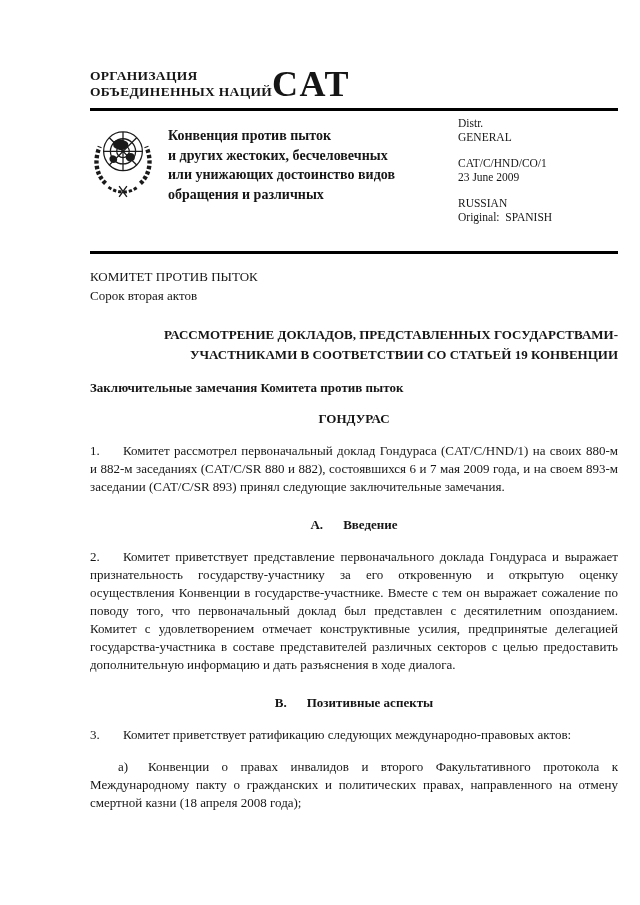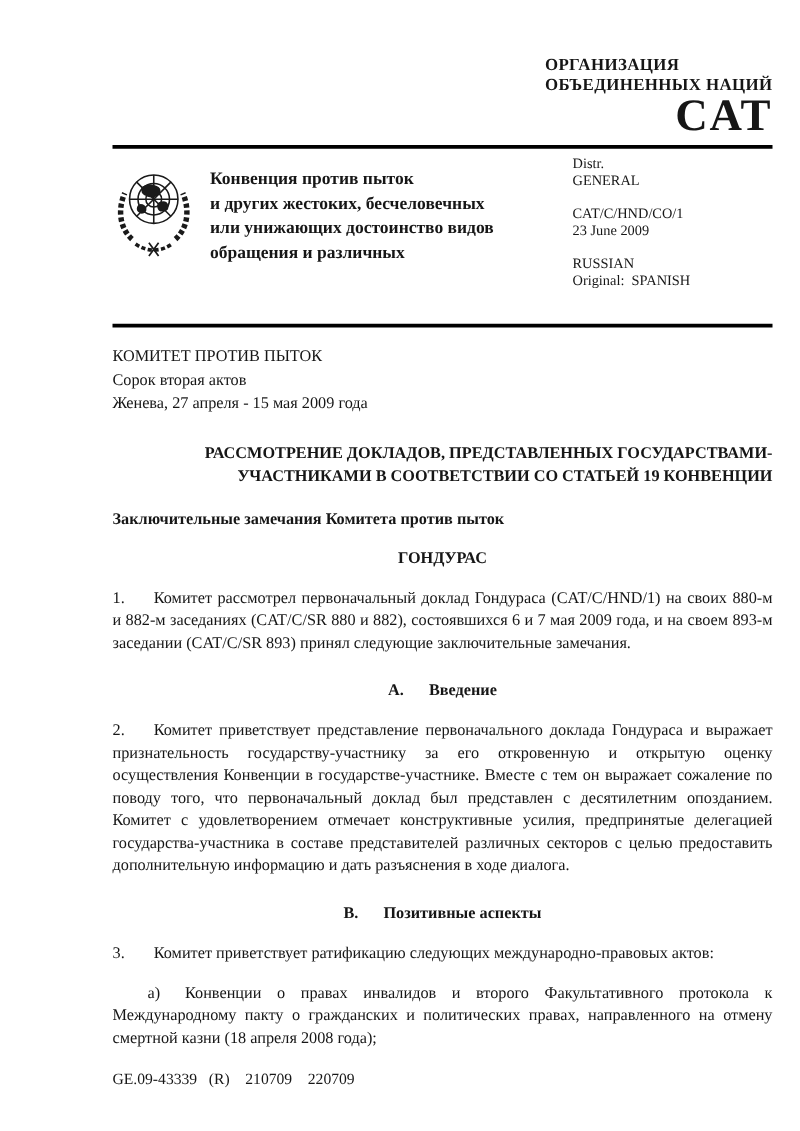--- a/index.html
+++ b/index.html
@@ -4,21 +4,21 @@
 <style>
   html,body{margin:0;padding:0;background:#e8e8e8;}
   .page{
     width:640px;height:905px;background:#ffffff;color:#161616;
     font-family:"Liberation Serif","DejaVu Serif",serif;
     position:relative;overflow:hidden;margin:0 auto;
   }
   .content{margin-left:90px;width:528px;}
 
   
-  .top-header{display:flex;align-items:flex-end;padding-top:44px;flex-direction:column;}
+  .top-header{display:flex;align-items:flex-end;padding-top:68px;}
   .org-name{font-weight:bold;font-size:13.5px;line-height:16px;letter-spacing:.3px;}
   .doc-symbol{font-weight:bold;font-size:36px;line-height:32px;letter-spacing:1.5px;}
 
   .rule{height:3px;background:#000;}
   .rule-1{margin-top:8px;}
 
   
   .masthead{position:relative;padding-top:13px;height:127px;box-sizing:content-box;}
   .masthead-row{display:flex;}
   .emblem{width:62px;height:76px;margin-left:2px;flex:0 0 auto;}
@@ -102,21 +102,20 @@
         <div>RUSSIAN</div>
         <div class="pre">Original:  SPANISH</div>
       </div>
     </div>
 
     <div class="rule rule-2"></div>
 
     <div class="session">
       <div>КОМИТЕТ ПРОТИВ ПЫТОК</div>
       <div>Сорок вторая актов</div>
-      <div>Женева, 27 апреля - 15 мая 2009 года</div>
     </div>
 
     <div class="main-title">
       <div>РАССМОТРЕНИЕ ДОКЛАДОВ, ПРЕДСТАВЛЕННЫХ ГОСУДАРСТВАМИ-</div>
       <div>УЧАСТНИКАМИ В СООТВЕТСТВИИ СО СТАТЬЕЙ 19 КОНВЕНЦИИ</div>
     </div>
 
     <div class="subtitle">Заключительные замечания Комитета против пыток</div>
 
     <div class="country">ГОНДУРАС</div>
@@ -126,16 +125,15 @@
     <div class="section-heading"><span class="sec-letter">А.</span><span>Введение</span></div>
 
     <p class="body-p"><span class="pnum">2.</span><span>Комитет приветствует представление первоначального доклада Гондураса и выражает признательность государству-участнику за его откровенную и открытую оценку осуществления Конвенции в государстве-участнике.  Вместе с тем он выражает сожаление по поводу того, что первоначальный доклад был представлен с десятилетним опозданием.  Комитет с удовлетворением отмечает конструктивные усилия, предпринятые делегацией государства-участника в составе представителей различных секторов с целью предоставить дополнительную информацию и дать разъяснения в ходе диалога.</span></p>
 
     <div class="section-heading"><span class="sec-letter">В.</span><span>Позитивные аспекты</span></div>
 
     <p class="body-p"><span class="pnum">3.</span><span>Комитет приветствует ратификацию следующих международно-правовых актов:</span></p>
 
     <p class="body-p sub-item"><span class="indent"></span><span class="pnum-a">а)</span><span>Конвенции о правах инвалидов и второго Факультативного протокола к Международному пакту о гражданских и политических правах, направленного на отмену смертной казни (18 апреля 2008 года);</span></p>
 
-    <div class="footer">GE.09-43339   (R)    210709    220709</div>
 
   </div>
 </div>
 
 </body></html>

